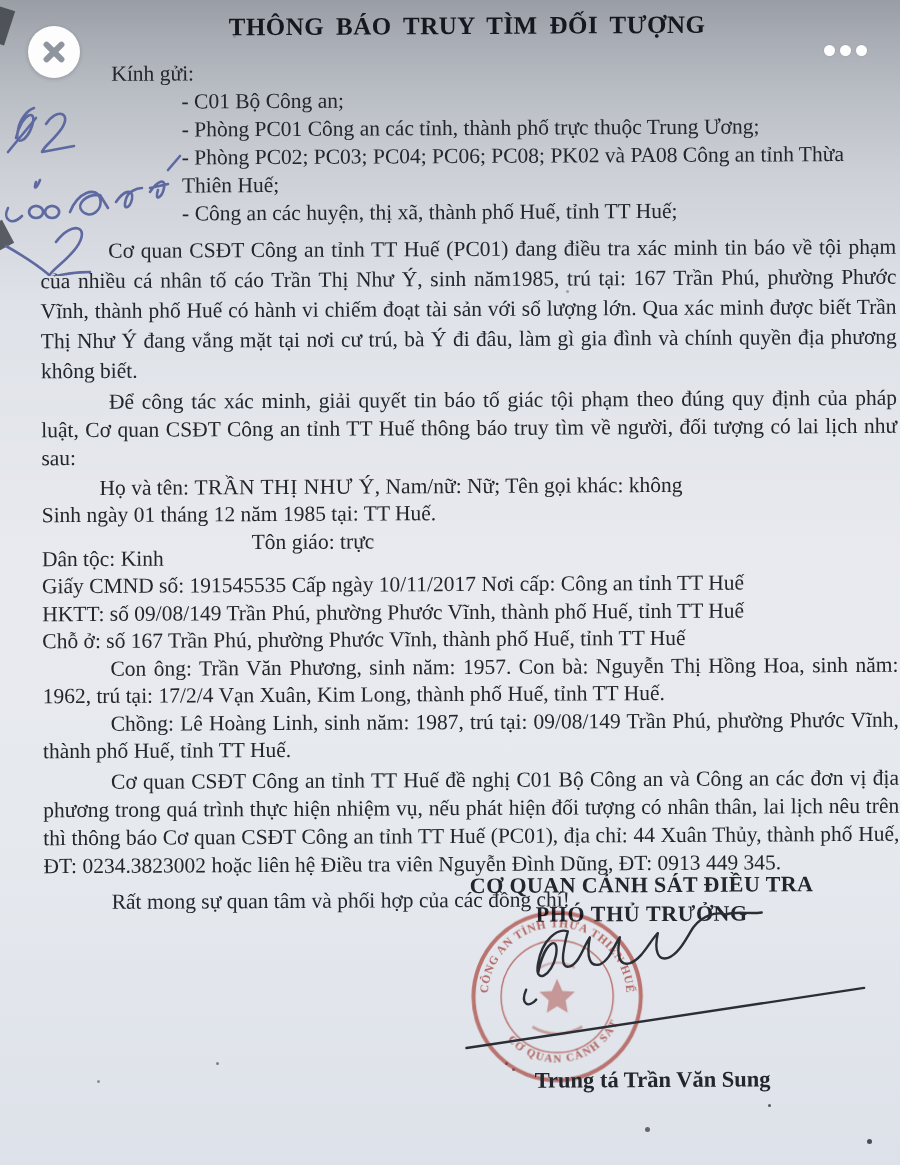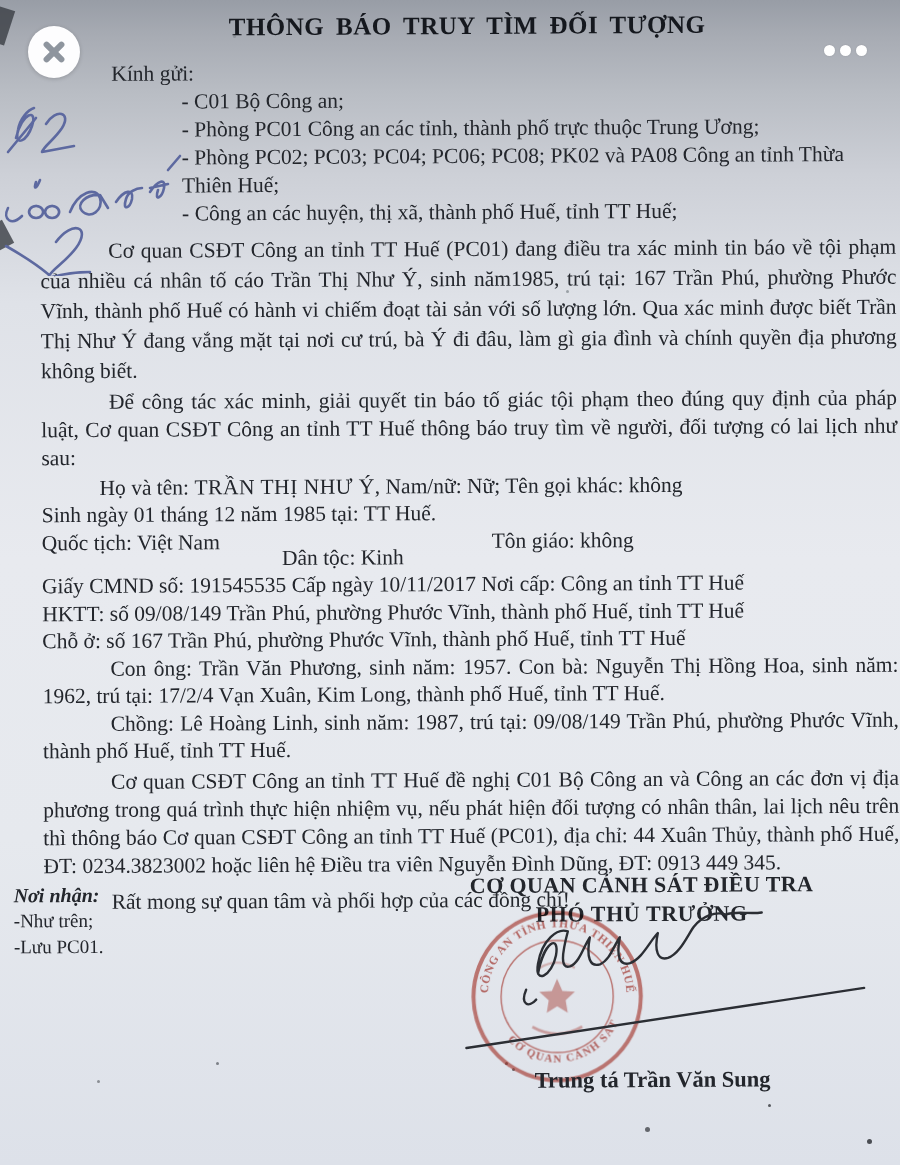--- a/index.html
+++ b/index.html
@@ -82,41 +82,35 @@
     <p class="para">Cơ quan CSĐT Công an tỉnh TT Huế (PC01) đang điều tra xác minh tin báo về tội phạm của nhiều cá nhân tố cáo Trần Thị Như Ý, sinh năm1985, trú tại: 167 Trần Phú, phường Phước Vĩnh, thành phố Huế có hành vi chiếm đoạt tài sản với số lượng lớn. Qua xác minh được biết Trần Thị Như Ý đang vắng mặt tại nơi cư trú, bà Ý đi đâu, làm gì gia đình và chính quyền địa phương không biết.</p>
     <p class="para para2">Để công tác xác minh, giải quyết tin báo tố giác tội phạm theo đúng quy định của pháp luật, Cơ quan CSĐT Công an tỉnh TT Huế thông báo truy tìm về người, đối tượng có lai lịch như sau:</p>
 
     <div class="subject-line">
       <span>Họ và tên: </span><span class="subject-name">TRẦN THỊ NHƯ Ý</span><span>, Nam/nữ: Nữ; Tên gọi khác: không</span>
     </div>
 
     <div class="field">Sinh ngày 01 tháng 12 năm 1985 tại: TT Huế.</div>
 
     <div class="field demo-row">
-      <span class="seg1">Quốc tịch: Việt Nam</span>
       <span class="seg2">Dân tộc: Kinh</span>
-      <span>Tôn giáo: không</span>
+      <span>Tôn giáo: trực</span>
     </div>
 
     <div class="field">Giấy CMND số: 191545535 Cấp ngày 10/11/2017 Nơi cấp: Công an tỉnh TT Huế</div>
     <div class="field">HKTT: số 09/08/149 Trần Phú, phường Phước Vĩnh, thành phố Huế, tỉnh TT Huế</div>
     <div class="field">Chỗ ở: số 167 Trần Phú, phường Phước Vĩnh, thành phố Huế, tỉnh TT Huế</div>
 
     <p class="rel-para">Con ông:  Trần Văn Phương, sinh năm: 1957. Con bà: Nguyễn Thị Hồng Hoa, sinh năm: 1962, trú tại: 17/2/4 Vạn Xuân, Kim Long, thành phố Huế, tỉnh TT Huế.</p>
     <p class="rel-para">Chồng: Lê Hoàng Linh, sinh năm: 1987, trú tại: 09/08/149 Trần Phú, phường Phước Vĩnh, thành phố Huế, tỉnh TT Huế.</p>
 
     <p class="para para2">Cơ quan CSĐT Công an tỉnh TT Huế đề nghị C01 Bộ Công an và Công an các đơn vị địa phương trong quá trình thực hiện nhiệm vụ, nếu phát hiện đối tượng có nhân thân, lai lịch nêu trên thì thông báo Cơ quan CSĐT Công an tỉnh TT Huế (PC01), địa chỉ: 44 Xuân Thủy, thành phố Huế, ĐT: 0234.3823002 hoặc liên hệ Điều tra viên Nguyễn Đình Dũng, ĐT: 0913 449 345.</p>
 
     <div class="closing">Rất mong sự quan tâm và phối hợp của các đồng chí!</div>
 
-    <div class="noi-nhan">
-      <div class="label">Nơi nhận:</div>
-      <div>-Như trên;</div>
-      <div>-Lưu PC01.</div>
-    </div>
 
     <div class="issuer">
       <div class="issuer-line1">CƠ QUAN CẢNH SÁT ĐIỀU TRA</div>
       <div class="issuer-line2">PHÓ THỦ TRƯỞNG</div>
     </div>
 
     <svg class="seal" viewBox="0 0 200 200">
       <g fill="none" stroke="rgba(164,54,46,0.72)">
         <circle cx="100" cy="100" r="94" stroke-width="4.5"></circle>
         <circle cx="100" cy="100" r="63" stroke-width="1.6"></circle>

